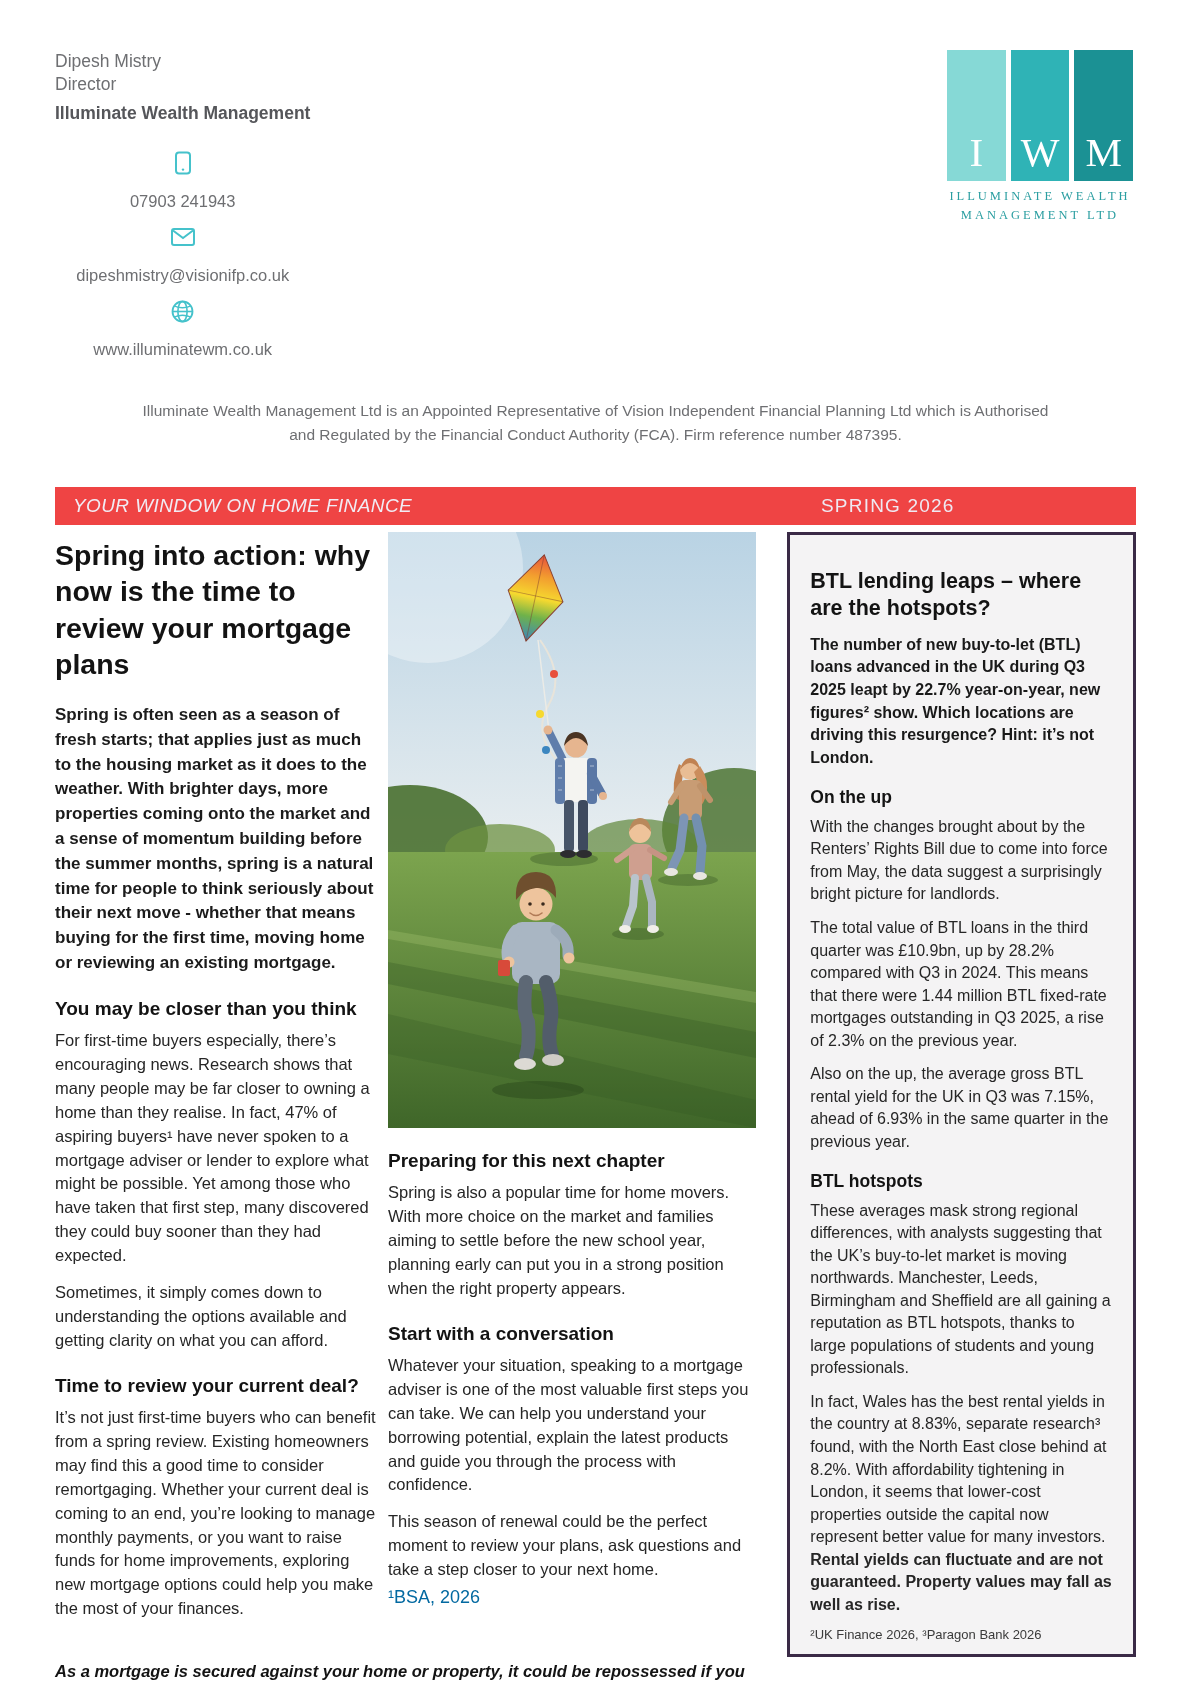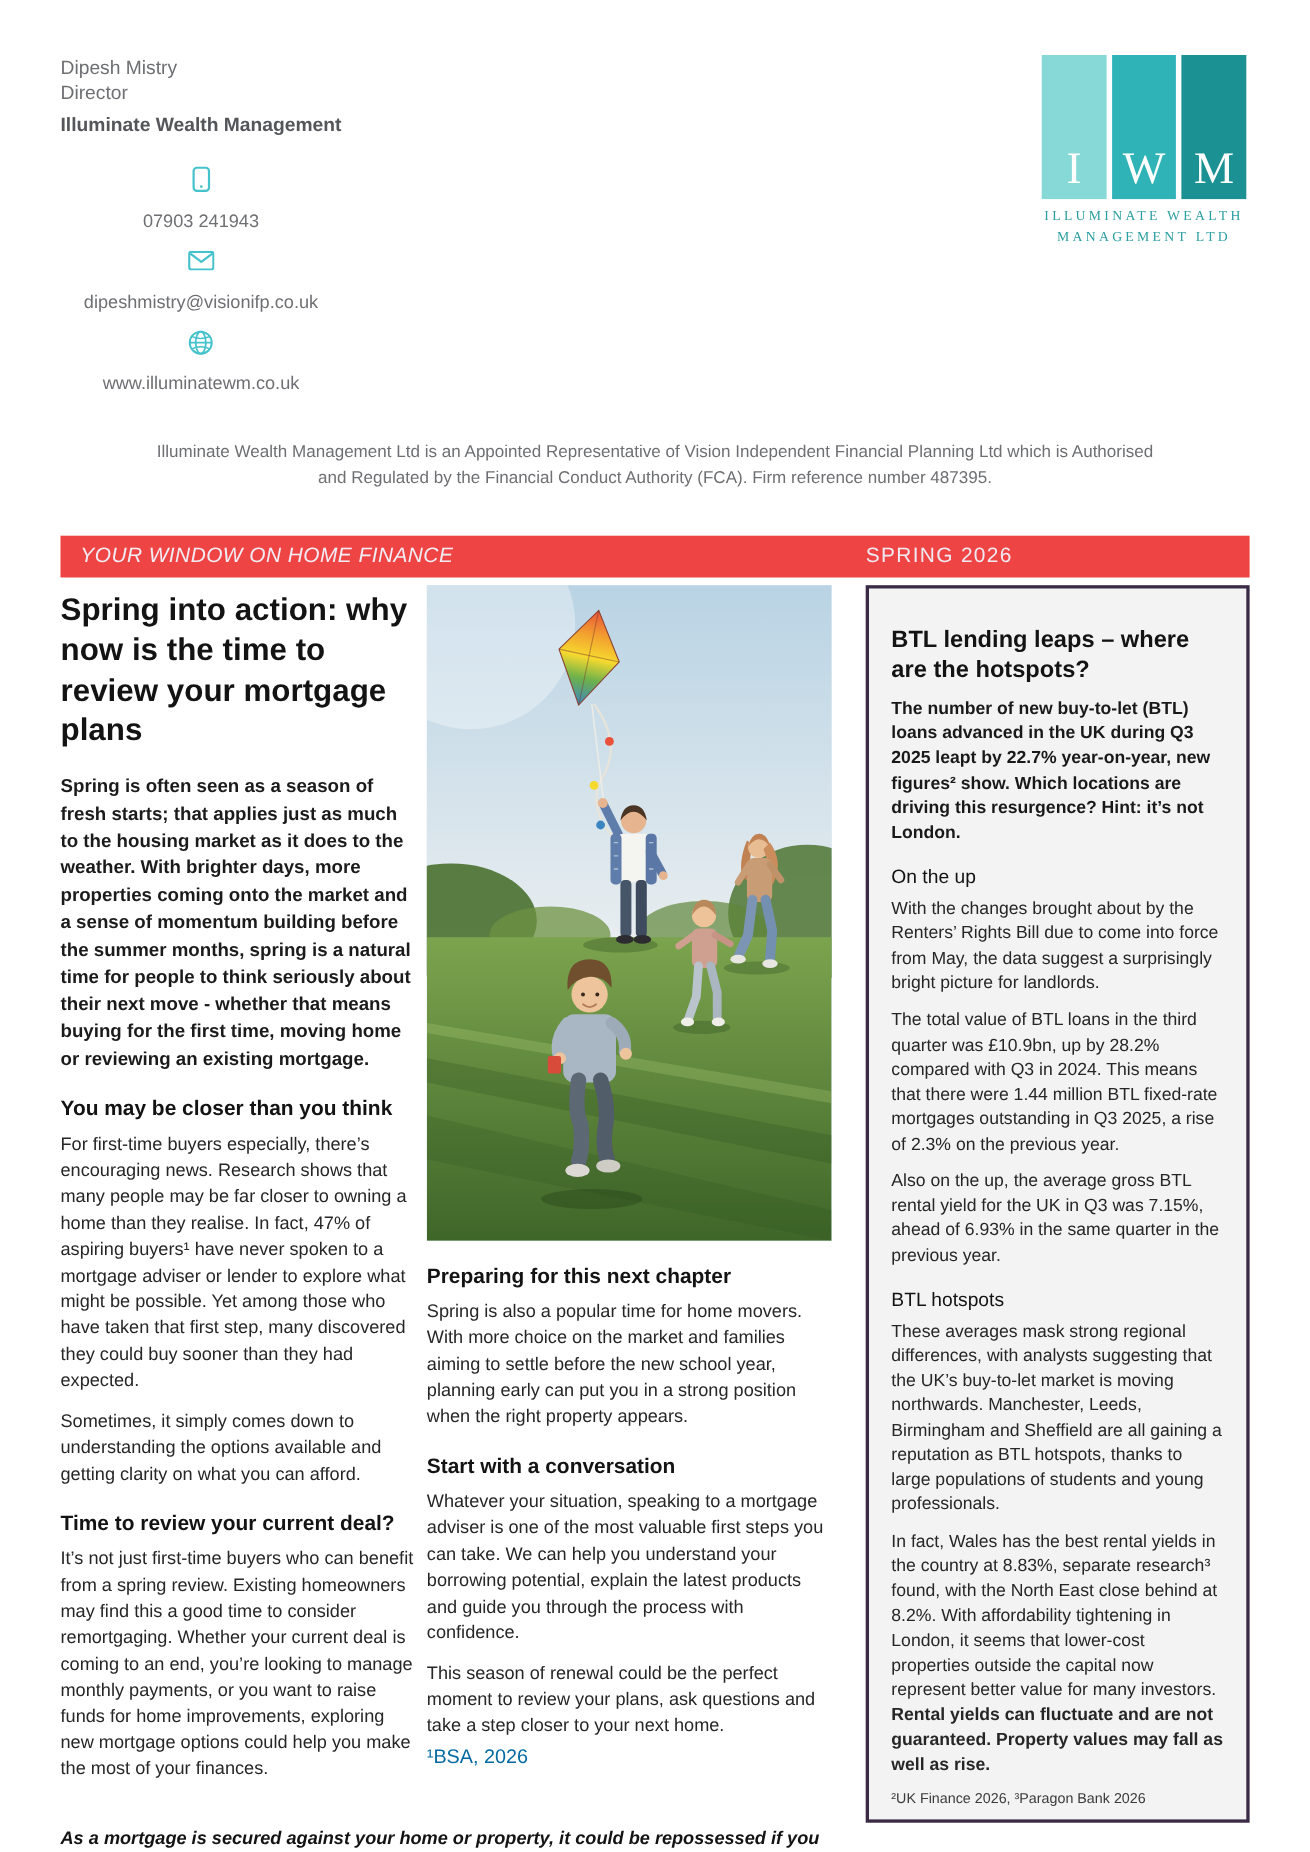--- a/index.html
+++ b/index.html
@@ -23,39 +23,39 @@
   .logo-rect { flex:1; display:flex; align-items:flex-end; justify-content:center;
     color:#fff; font-family:"Liberation Serif","DejaVu Serif",serif; font-size:41px; padding-bottom:5px; }
   .logo-caption { margin-top:6px; text-align:center; font-family:"Liberation Serif","DejaVu Serif",serif;
     font-size:12.5px; letter-spacing:3px; color:#2b9ea1; line-height:1.55; white-space:nowrap; }
   
   .fca { margin:26px auto 0; max-width:930px; text-align:center; color:#6e6f72; font-size:15.5px; line-height:1.55; }
   
   .banner { margin:40px 55px 0; background:#ef4444; height:38px; display:flex; align-items:center;
     position:relative; padding-left:18px; }
   .tagline { font-style:italic; color:#f1ecf4; font-size:19px; letter-spacing:.4px; }
-  .issue { position:absolute; left:732px; color:#efe9f2; font-size:19px; letter-spacing:1.2px; }
+  .issue { position:absolute; left:766px; color:#efe9f2; font-size:19px; letter-spacing:1.2px; }
   
   .cols { margin:7px 55px 0; display:flex; gap:25px; align-items:flex-start; }
   .main-wrap { width:715px; }
   .two { display:flex; gap:11px; }
   .colL { width:322px; }
   .colM { width:368px; }
   .colL h1 { font-size:28.5px; line-height:1.27; color:#131313; margin:5px 0 21px; font-weight:bold; }
   .lead { font-weight:bold; font-size:17px; line-height:1.46; color:#1b1b1b; margin:0 0 16px; }
   h3.sec { font-size:19px; color:#131313; margin:22px 0 9px; font-weight:bold; }
   p.body { font-size:16.5px; line-height:1.45; margin:0 0 13px; color:#262626; }
   .photo { width:368px; height:596px; display:block; background:#cfe0ea; }
   .footnote { font-size:18px; color:#0369a1; margin-top:5px; }
   .warning { font-style:italic; font-weight:bold; font-size:16.5px; line-height:1.42; color:#131313; margin:26px 0 0; }
   
   .sidebar { width:352px; border:3px solid #3a2a46; background:#f4f3f4; padding:29px 20px 12px; }
   .sb-title { font-size:21.5px; line-height:1.24; color:#131313; margin:4px 0 12px; font-weight:bold; }
   .sb-lead { font-weight:bold; font-size:16px; line-height:1.42; color:#191919; margin:0 0 13px; }
-  .sb-h { font-size:17.5px; font-weight:normal; color:#131313; margin:17px 0 8px; }
+  .sb-h { font-size:17.5px; font-weight:bold; color:#131313; margin:17px 0 8px; }
   .sb-p { font-size:16px; line-height:1.41; margin:0 0 11px; color:#262626; }
   .sb-foot { font-size:13px; color:#3a3a3a; margin-top:3px; }
   
   .inside { margin:30px 55px 0; display:flex; background:#efeef0; min-height:148px; }
   .inside-bar { width:20px; background:#3a2a46; flex:0 0 20px; }
   .inside-content { padding:25px 34px 26px 40px; }
   .inside-title { color:#4a3760; font-size:19.5px; margin:0 0 15px; font-weight:bold; }
 </style>
 </head>
 <body>

